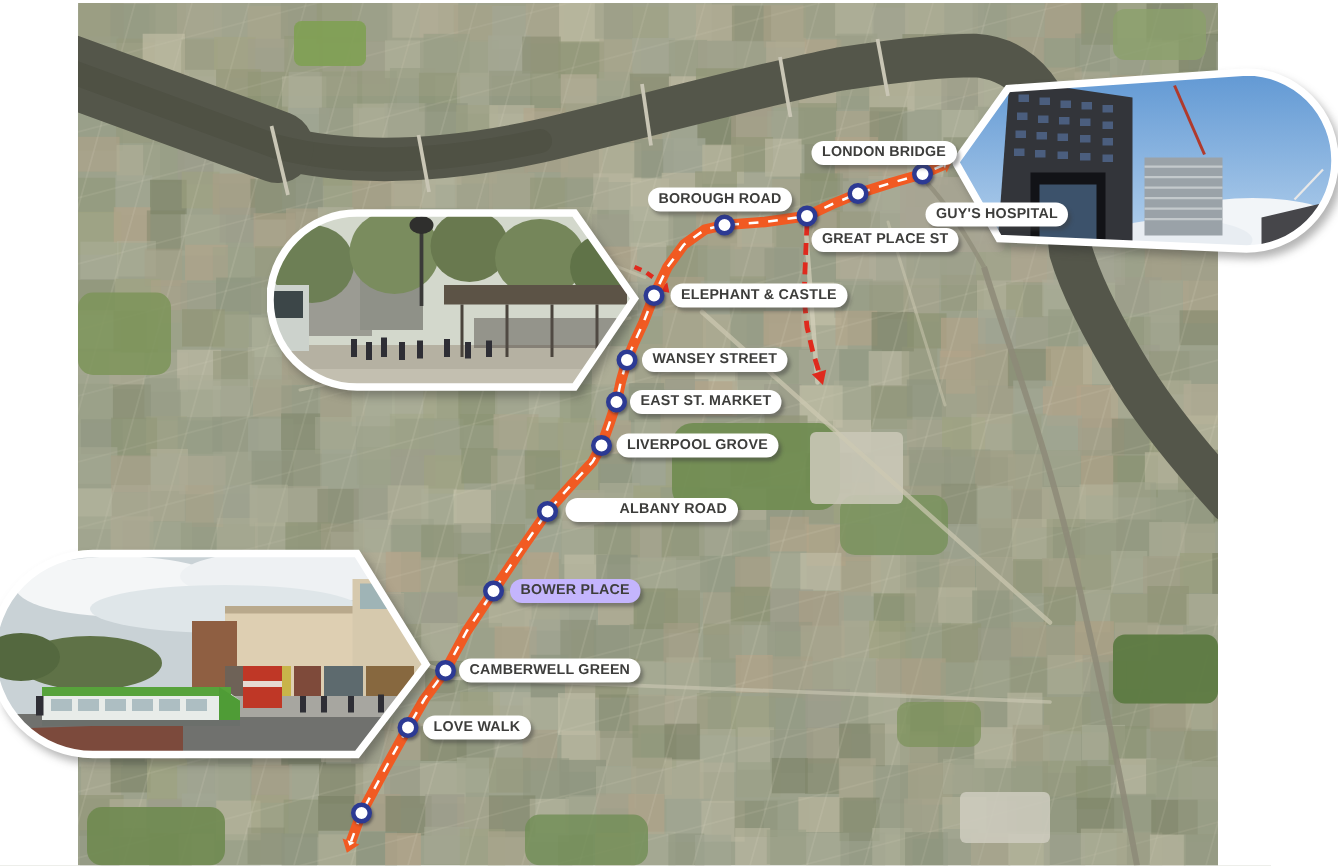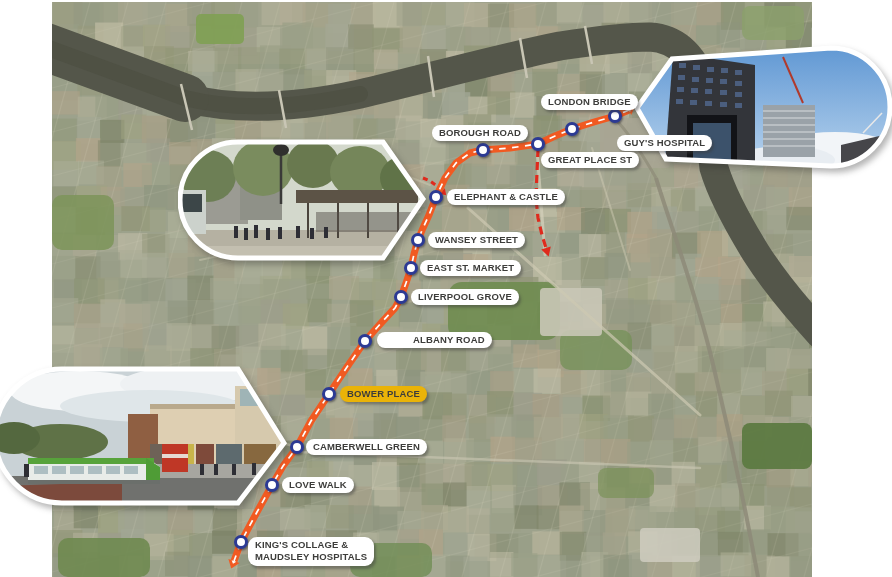--- a/index.html
+++ b/index.html
@@ -1165,22 +1165,20 @@
       <div class="pill" style="left: 447px; top: 189px; background: rgb(255, 255, 255); color: rgb(61, 61, 59);">ELEPHANT &amp; CASTLE</div>
       <div class="marker" style="left: 411px; top: 233px; border-color: rgb(44, 58, 148); background: rgb(255, 255, 255);"></div>
       <div class="pill" style="left: 428px; top: 232px; background: rgb(255, 255, 255); color: rgb(61, 61, 59);">WANSEY STREET</div>
       <div class="marker" style="left: 404px; top: 261px; border-color: rgb(44, 58, 148); background: rgb(255, 255, 255);"></div>
       <div class="pill" style="left: 420px; top: 260px; background: rgb(255, 255, 255); color: rgb(61, 61, 59);">EAST ST. MARKET</div>
       <div class="marker" style="left: 394px; top: 290px; border-color: rgb(44, 58, 148); background: rgb(255, 255, 255);"></div>
       <div class="pill" style="left: 411px; top: 289px; background: rgb(255, 255, 255); color: rgb(61, 61, 59);">LIVERPOOL GROVE</div>
       <div class="marker" style="left: 358px; top: 334px; border-color: rgb(44, 58, 148); background: rgb(255, 255, 255);"></div>
       <div class="pill" style="left: 377px; top: 332px; background: rgb(255, 255, 255); color: rgb(61, 61, 59); padding-left: 36px;">ALBANY ROAD</div>
       <div class="marker" style="left: 322px; top: 387px; border-color: rgb(44, 58, 148); background: rgb(255, 255, 255);"></div>
-      <div class="pill" style="left: 340px; top: 386px; background: #eab308; color: rgb(61, 61, 59);">BOWER PLACE</div>
+      <div class="pill" style="left: 340px; top: 386px; background: #c4b5fd; color: rgb(61, 61, 59);">BOWER PLACE</div>
       <div class="marker" style="left: 290px; top: 440px; border-color: rgb(44, 58, 148); background: rgb(255, 255, 255);"></div>
       <div class="pill" style="left: 306px; top: 439px; background: rgb(255, 255, 255); color: rgb(61, 61, 59); text-align: right;">CAMBERWELL GREEN</div>
       <div class="marker" style="left: 265px; top: 478px; border-color: rgb(44, 58, 148); background: rgb(255, 255, 255);"></div>
       <div class="pill" style="left: 282px; top: 477px; background: rgb(255, 255, 255); color: rgb(61, 61, 59); text-align: right;">LOVE WALK</div>
       <div class="marker" style="left: 234px; top: 535px; border-color: rgb(44, 58, 148); background: rgb(255, 255, 255);"></div>
-      <div class="pill" style="left: 248px; top: 537px; background: rgb(255, 255, 255); color: rgb(61, 61, 59);">KING'S COLLAGE &amp;
-MAUDSLEY HOSPITALS</div>
     </div>
 </div>
 
 </body></html>

